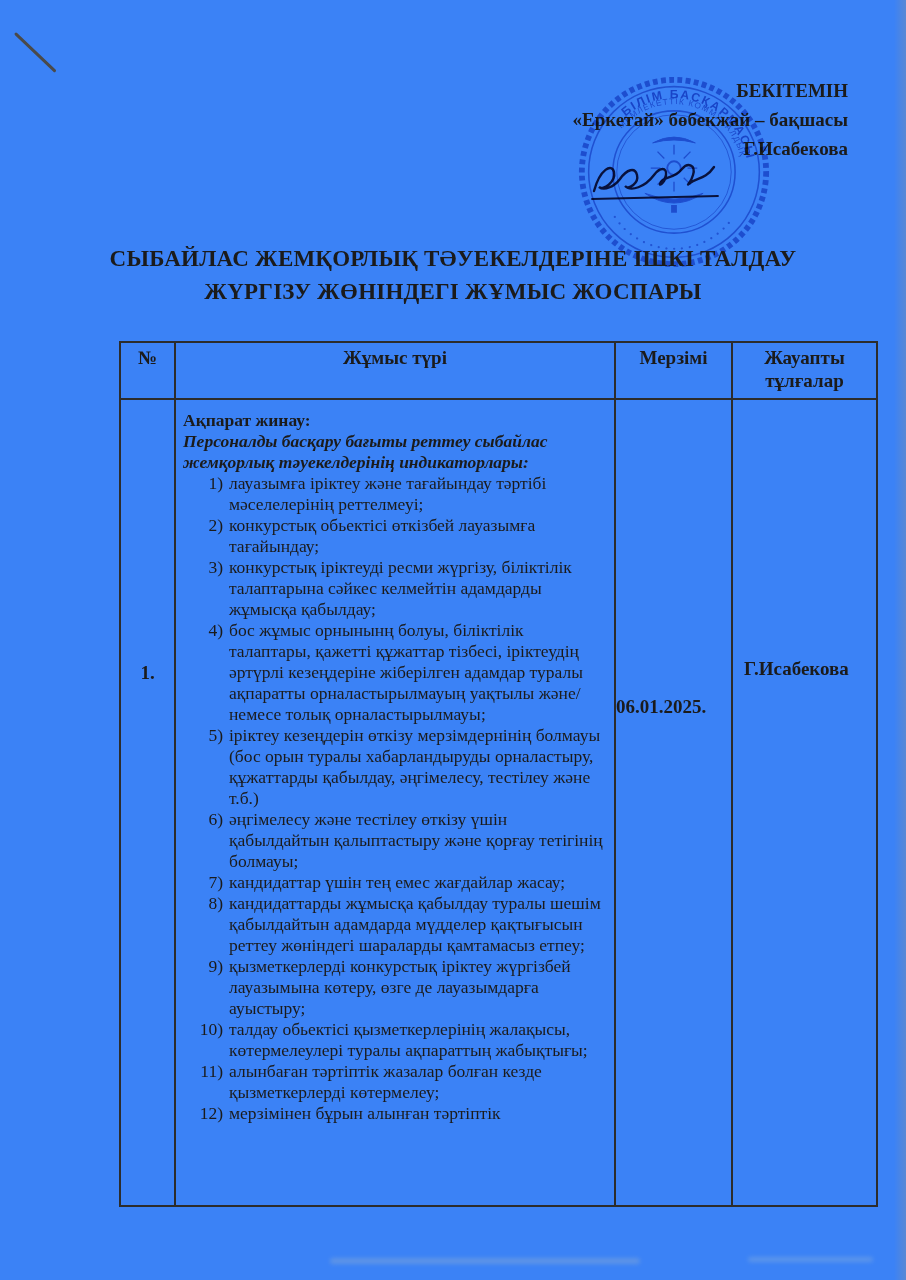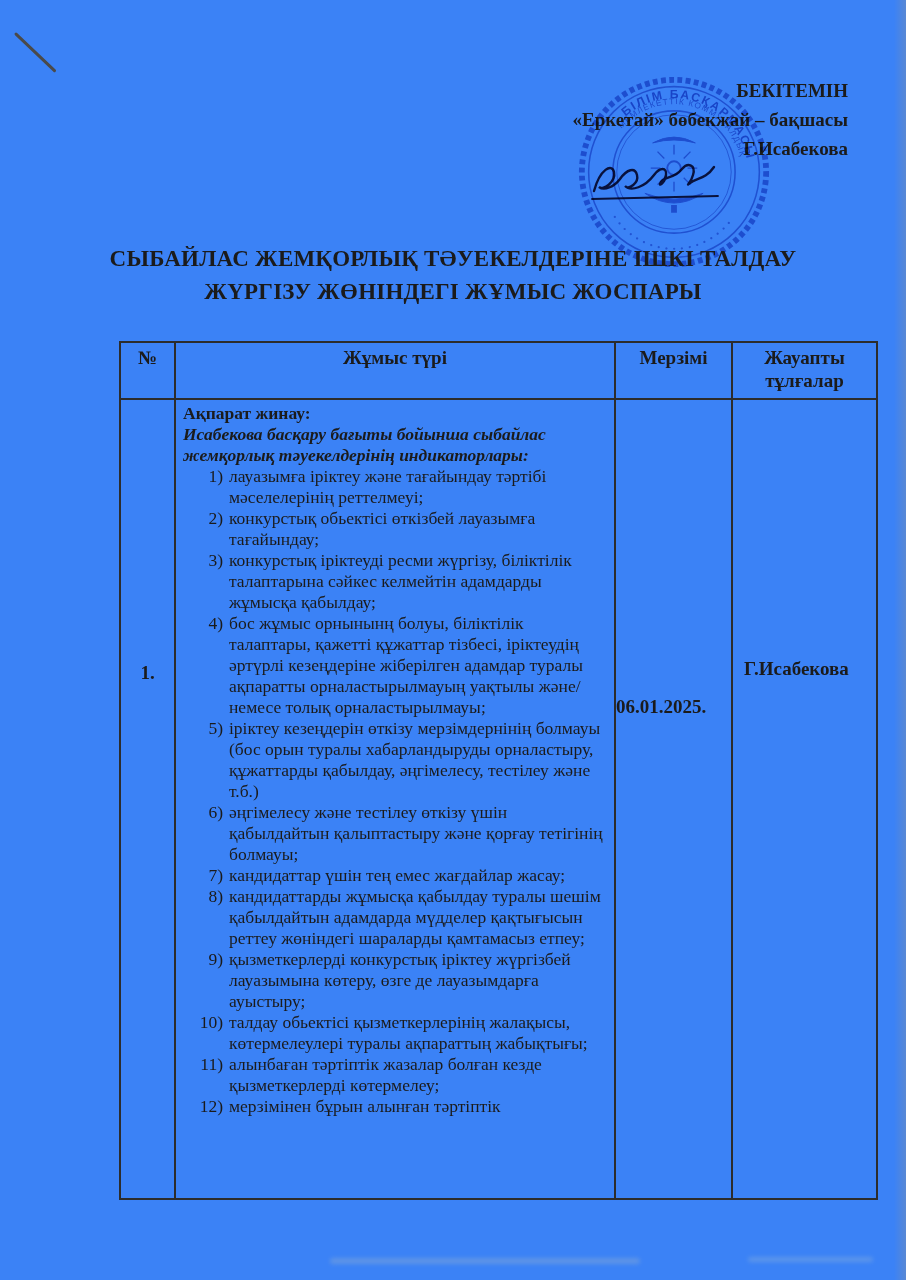--- a/index.html
+++ b/index.html
@@ -34,21 +34,21 @@
   .doc-title{position:absolute;top:242px;left:0;width:906px;text-align:center;}
   .doc-title .t{display:inline-block;max-width:690px;font-weight:bold;
                 font-size:23px;line-height:33px;letter-spacing:.2px;}
 
   
   table.doc-table{position:absolute;left:119px;top:341px;border-collapse:collapse;
                   table-layout:fixed;width:757px;}
   .doc-table th,.doc-table td{border:2px solid #2c2c2c;vertical-align:top;
                   padding:0;font-size:19px;}
   .doc-table th{font-weight:bold;text-align:center;padding:3px 2px 6px 2px;line-height:23px;}
-  .work-wrap{height:795px;overflow:hidden;padding:3px 8px 0 7px;}
+  .work-wrap{height:795px;overflow:hidden;padding:10px 8px 0 7px;}
   .work-heading{font-weight:bold;font-size:17.5px;line-height:21px;}
   .work-subheading{font-weight:bold;font-style:italic;font-size:17.5px;line-height:21px;}
   .work-items{font-size:17.5px;line-height:21px;}
   .item{display:flex;}
   .item-n{flex:none;width:40px;text-align:right;padding-right:6px;}
   .item-t{flex:1;}
   .num-cell .num{margin-top:262px;text-align:center;font-weight:bold;font-size:19px;}
   .date-cell .date{margin-top:296px;font-weight:bold;font-size:19px;white-space:nowrap;}
   .resp-cell .resp{margin-top:258px;padding-left:11px;font-weight:bold;font-size:19px;}
 </style>
@@ -134,21 +134,21 @@
       </tr>
     </thead>
     <tbody>
       <tr>
         <td class="num-cell">
           <div class="num">1.</div>
         </td>
         <td class="work-cell">
           <div class="work-wrap">
             <div class="work-heading">Ақпарат жинау:</div>
-            <div class="work-subheading">Исабекова басқару бағыты бойынша сыбайлас жемқорлық тәуекелдерінің  индикаторлары:</div>
+            <div class="work-subheading">Персоналды басқару бағыты реттеу сыбайлас жемқорлық тәуекелдерінің  индикаторлары:</div>
             <div class="work-items">
 
                 <div class="item">
                   <span class="item-n">1)</span>
                   <span class="item-t">лауазымға іріктеу және тағайындау тәртібі мәселелерінің реттелмеуі;</span>
                 </div>
 
                 <div class="item">
                   <span class="item-n">2)</span>
                   <span class="item-t">конкурстық обьектісі өткізбей лауазымға тағайындау;</span>

